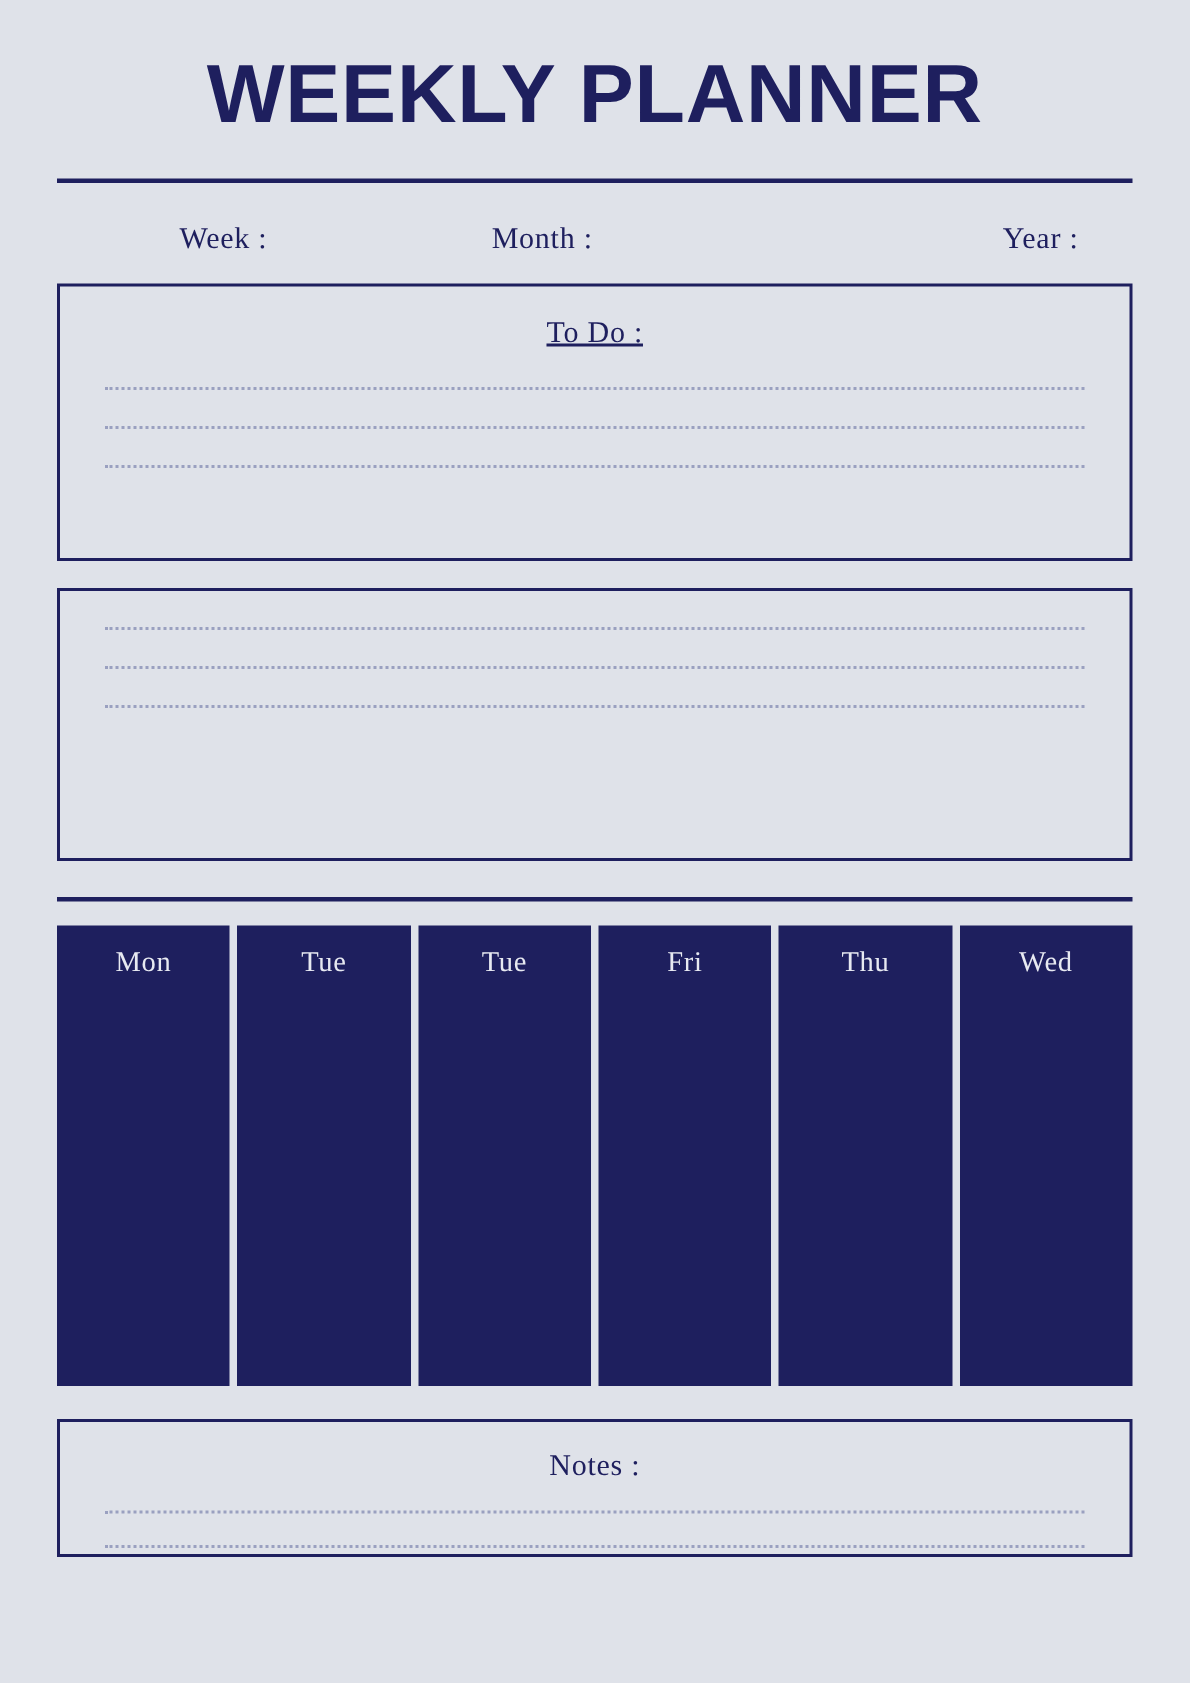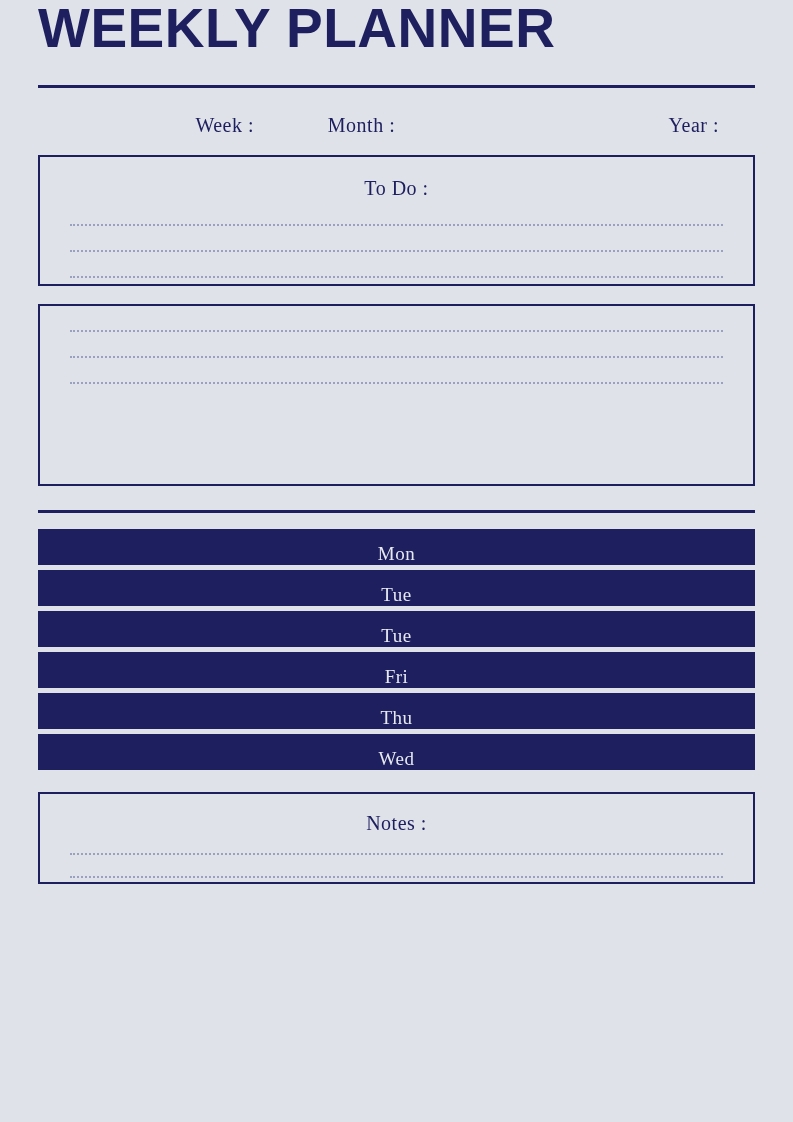--- a/index.html
+++ b/index.html
@@ -18,21 +18,22 @@
   .page {
     position: relative;
     width: 793px;
     height: 1122px;
     box-sizing: border-box;
     padding: 0 38px;
   }
 
   
   .title-wrap {
-    text-align: left;
+    padding-top: 34px;
+    text-align: center;
   }
   .title {
     font-family: "Liberation Sans", sans-serif;
     font-weight: bold;
     font-size: 55px;
     letter-spacing: 0.5px;
     color: #1e1f5e;
     line-height: 1.05;
   }
   .title-rule {
@@ -44,21 +45,21 @@
   
   .meta-row {
     display: flex;
     margin-top: 26px;
     padding: 0 6px;
   }
   .meta-item {
     font-size: 20px;
     letter-spacing: 0.5px;
   }
-  .meta-item.week  { width: 210px; text-align: right; }
+  .meta-item.week  { width: 210px; text-align: center; }
   .meta-item.month { width: 215px; text-align: center; }
   .meta-item.year  { width: 215px; text-align: right; margin-left: 35px; }
 
   
   .box {
     border: 2px solid #1e1f5e;
     margin-top: 18px;
     box-sizing: border-box;
   }
   .box-title {
@@ -70,38 +71,37 @@
   .lines {
     padding: 18px 30px 20px 30px;
   }
   .dotline {
     height: 0;
     border-top: 2px dotted #9aa0c0;
     margin-bottom: 24px;
   }
   .dotline:last-child { margin-bottom: 0; }
 
-  .box.todo  { height: 131px; }
+  .box.todo  { height: 185px; text-decoration: underline; }
   .box.other { height: 182px; }
   .box.todo .lines  { padding-top: 24px; }
   .box.other .lines { padding-top: 24px; }
 
   
   .mid-rule {
     margin-top: 24px;
     height: 3px;
     background: #1e1f5e;
   }
 
   
   .days {
     display: flex;
     margin-top: 16px;
     gap: 5px;
-    flex-direction: column;
   }
   .day-col {
     flex: 1;
     background: #1e1f5e;
     height: 307px;
     box-sizing: border-box;
     padding-top: 14px;
   }
   .day-label {
     text-align: center;

